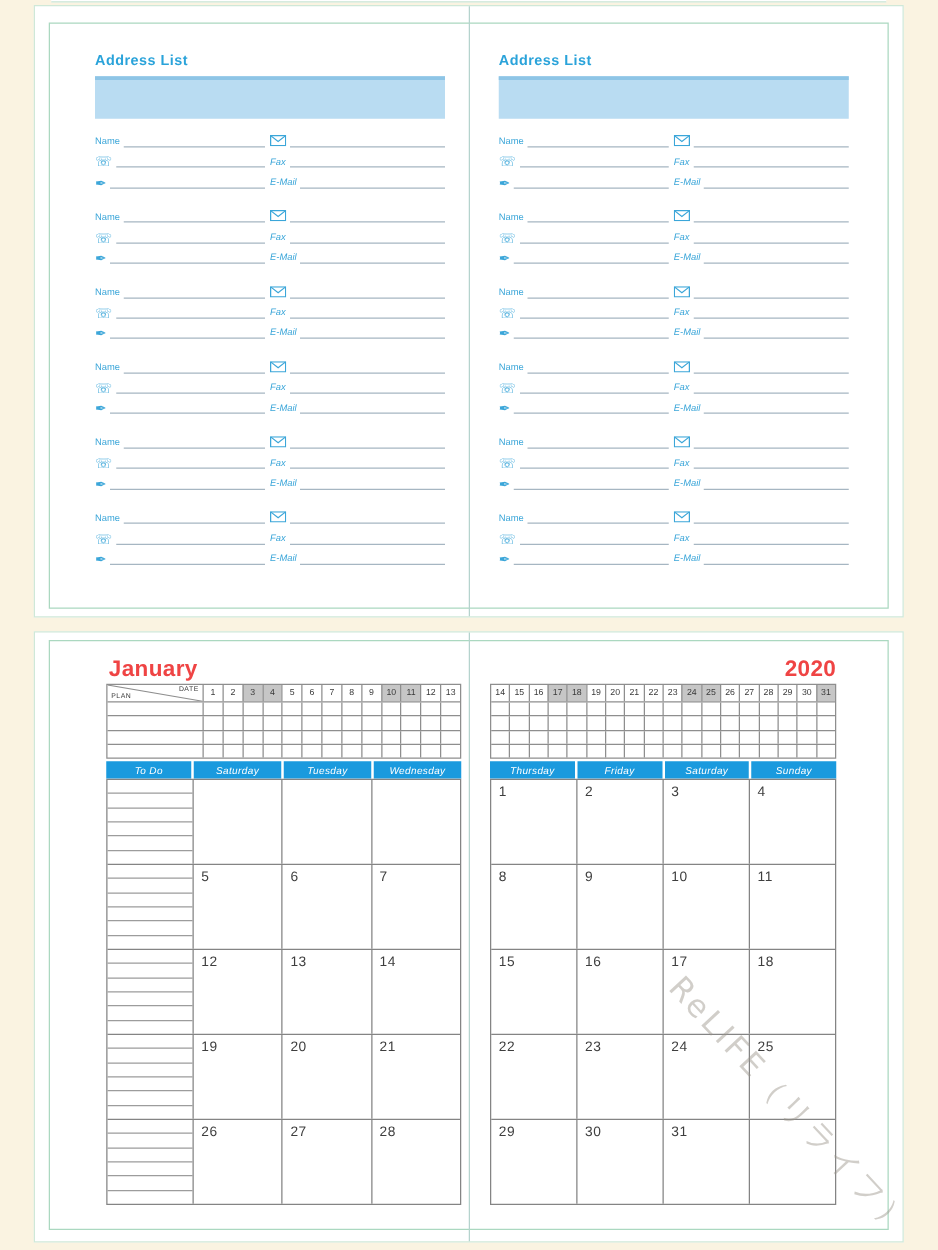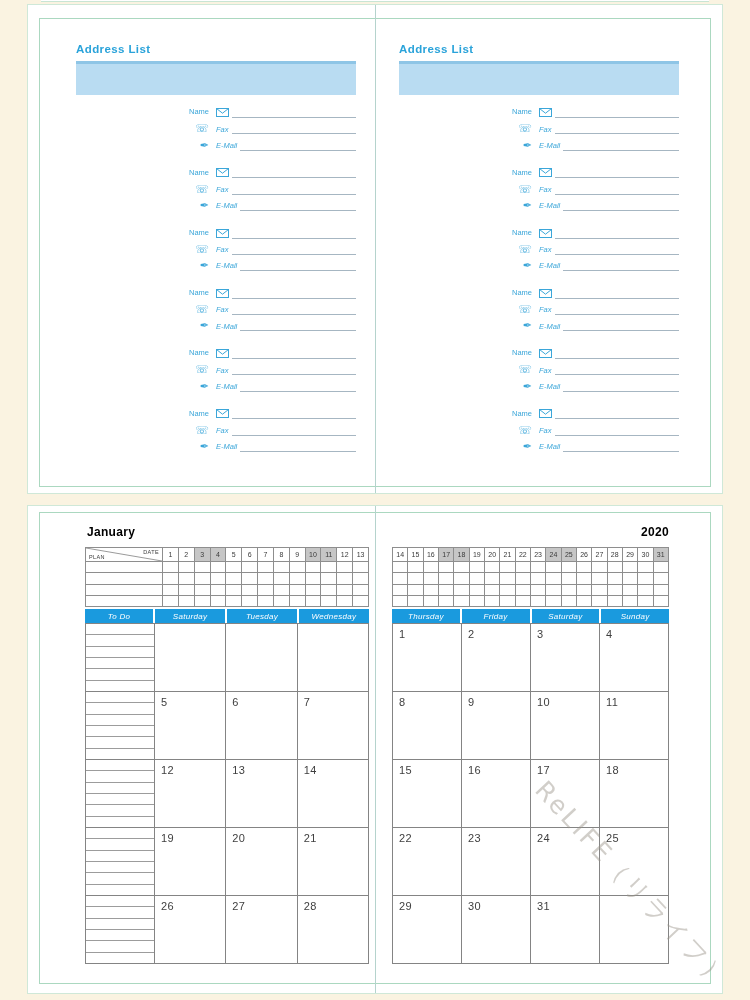--- a/index.html
+++ b/index.html
@@ -20,29 +20,29 @@
   
   .addr-page { position:absolute; top:38px; width:280px; height:430px; }
   .addr-page.pg-left { left:48px; }
   .addr-page.pg-right { left:371px; }
   .addr-title { font-size:11.5px; font-weight:700; color:#2aa3da; letter-spacing:0.4px; height:14px; }
   .addr-box { margin-top:4px; height:34px; background:#b9dcf2; border-top:3px solid #8ec5e6; }
   .addr-entries { margin-top:7px; }
   .addr-entry { margin-bottom:11.7px; }
   .addr-row { display:flex; height:16.2px; align-items:flex-end; }
   .half { display:flex; align-items:flex-end; }
-  .half-l { width:136px;flex-direction:column; }
+  .half-l { width:136px; }
   .half-r { flex:1; margin-left:4px;font-style:italic; }
   .addr-line { flex:1; border-bottom:1px solid #a6b6c2; height:1px; }
   .addr-label { font-size:7.5px; color:#3ba6d9; padding-right:3px; line-height:1.3; }
   .addr-icon { font-family:"DejaVu Sans", sans-serif; font-size:11px; color:#3ba6d9; line-height:1; padding-right:3px; margin-bottom:-1px; }
   .env-svg { margin:0 3px 1px 0; }
 
   
-  .cal-title { position:absolute; top:19px; font-size:12px; font-weight:700; color:#000000; letter-spacing:0.3px; }
+  .cal-title { position:absolute; top:19px; font-size:18px; font-weight:700; color:#ef4444; letter-spacing:0.3px; }
   .cal-month { left:59px; }
   .cal-year { left:364px; width:277px; text-align:right; }
 
   .pt { position:absolute; top:41px; height:60px; display:flex; flex-direction:column; border:1px solid #8e8e8e; background:#fff; }
   .pt-left { left:57px; width:284px; }
   .pt-right { left:364px; width:277px; }
   .pt-hrow { display:flex; height:13px; flex:none; }
   .pt-brow { display:flex; flex:1; border-top:1px solid #8e8e8e; }
   .pt-hrow > :first-child, .pt-brow > :first-child { border-left:none; }
   .pt-plan { width:76px; flex:none; position:relative; }

